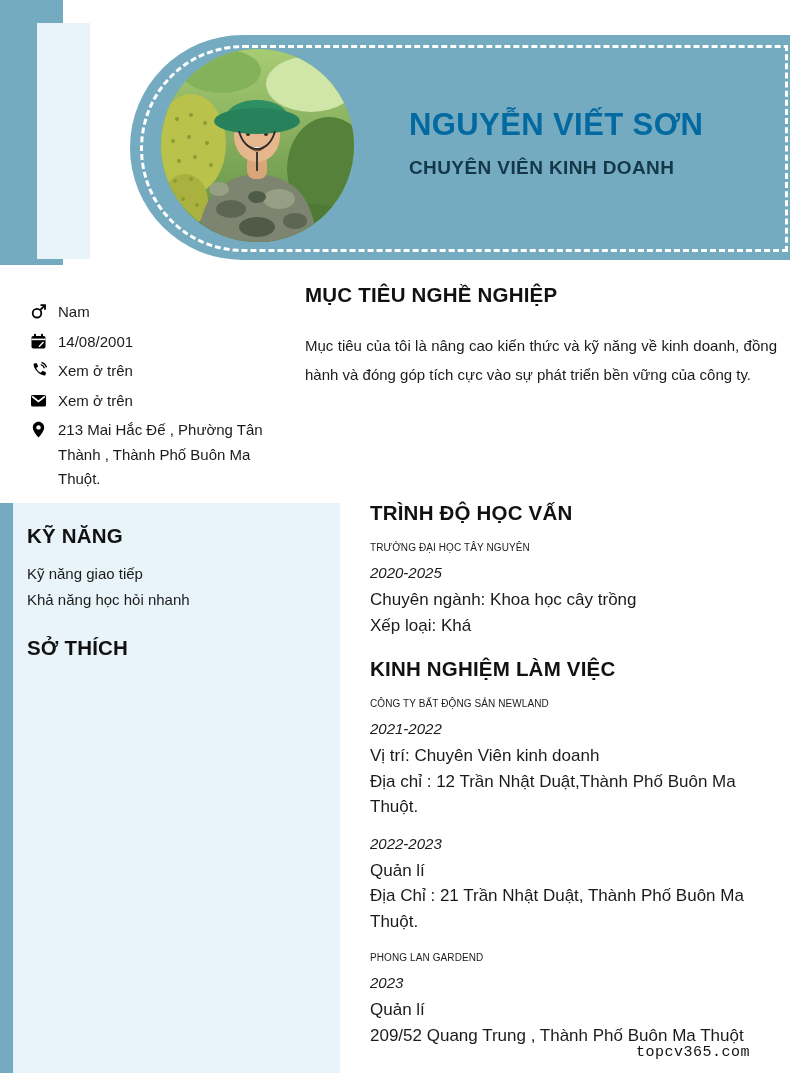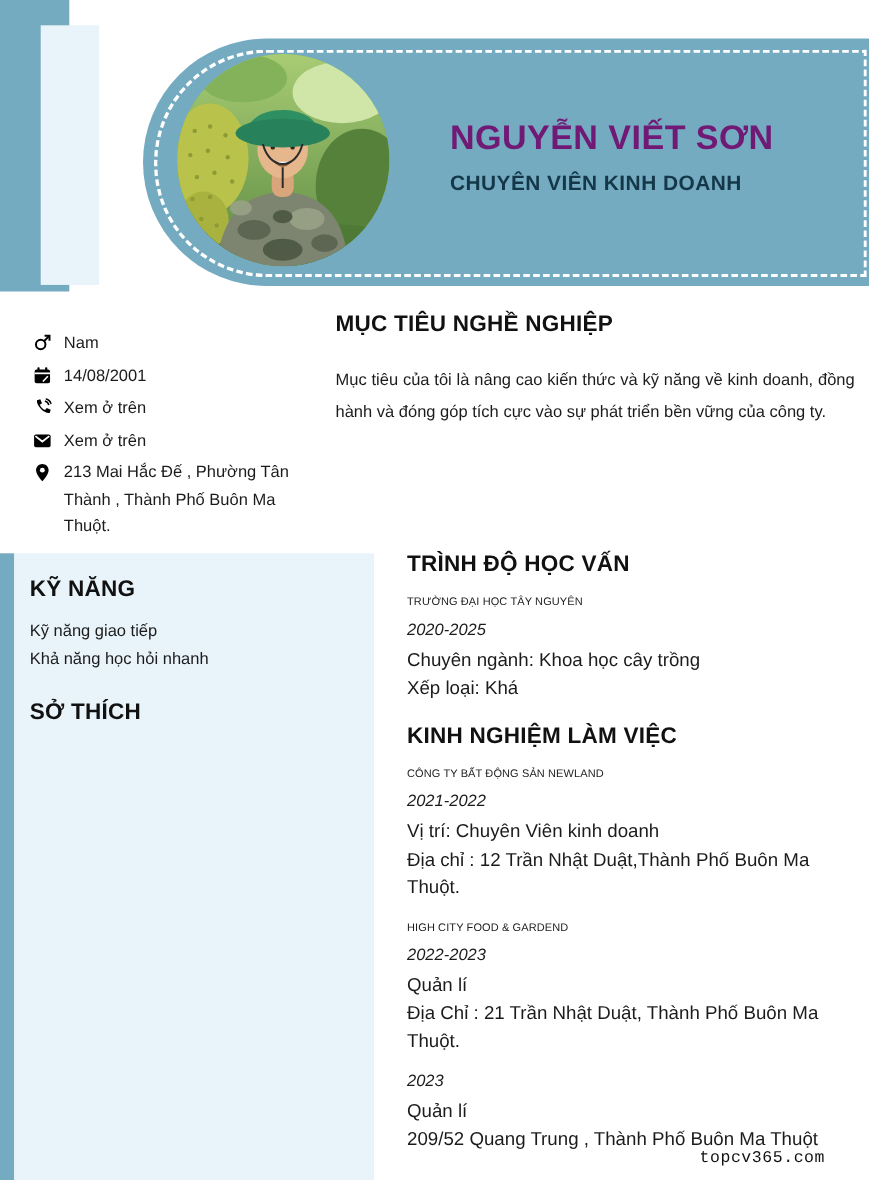--- a/index.html
+++ b/index.html
@@ -22,21 +22,21 @@
   .header-dash {
     position:absolute; left:10px; top:10px; right:2px; bottom:8px;
     border:3px dashed #ffffff; border-radius:103px 0 0 103px;
   }
   .photo {
     left:161px; top:49px; width:193px; height:193px;
     border-radius:50%; overflow:hidden; background:#7fae5d;
   }
   .photo svg { display:block; }
   .name {
-    left:409px; top:107px; font-size:31px; font-weight:bold; color:#701a75;
+    left:409px; top:107px; font-size:31px; font-weight:bold; color:#0369a1;
     letter-spacing:0.4px; white-space:nowrap;
   }
   .subtitle {
     left:409px; top:157px; font-size:19px; font-weight:bold; color:#14384a;
     letter-spacing:0.4px; white-space:nowrap;
   }
 
   
   .contact { left:30px; top:300px; width:248px; }
   .contact-row { display:flex; gap:11px; margin-bottom:5px; font-size:15px; line-height:24.5px; }
@@ -219,27 +219,27 @@
       <div class="sec-heading">KINH NGHIỆM LÀM VIỆC</div>
 
       <div class="entry">
         <div class="entry-org">CÔNG TY BẤT ĐỘNG SẢN NEWLAND</div>
         <div class="entry-period">2021-2022</div>
         <div class="entry-line">Vị trí: Chuyên Viên kinh doanh</div>
         <div class="entry-line">Địa chỉ : 12 Trần Nhật Duật,Thành Phố Buôn Ma Thuột.</div>
       </div>
 
       <div class="entry">
-        <div class="entry-org">HIGH CITY FOOD &amp; GARDEND</div>
         <div class="entry-period">2022-2023</div>
         <div class="entry-line">Quản lí</div>
         <div class="entry-line">Địa Chỉ : 21 Trần Nhật Duật, Thành Phố Buôn Ma Thuột.</div>
       </div>
 
       <div class="entry">
+        <div class="entry-org">PHONG LAN GARDEND</div>
         <div class="entry-period">2023</div>
         <div class="entry-line">Quản lí</div>
         <div class="entry-line">209/52 Quang Trung , Thành Phố Buôn Ma Thuột</div>
       </div>
     </div>
 
   </div>
 
   <div class="abs watermark">topcv365.com</div>
 

